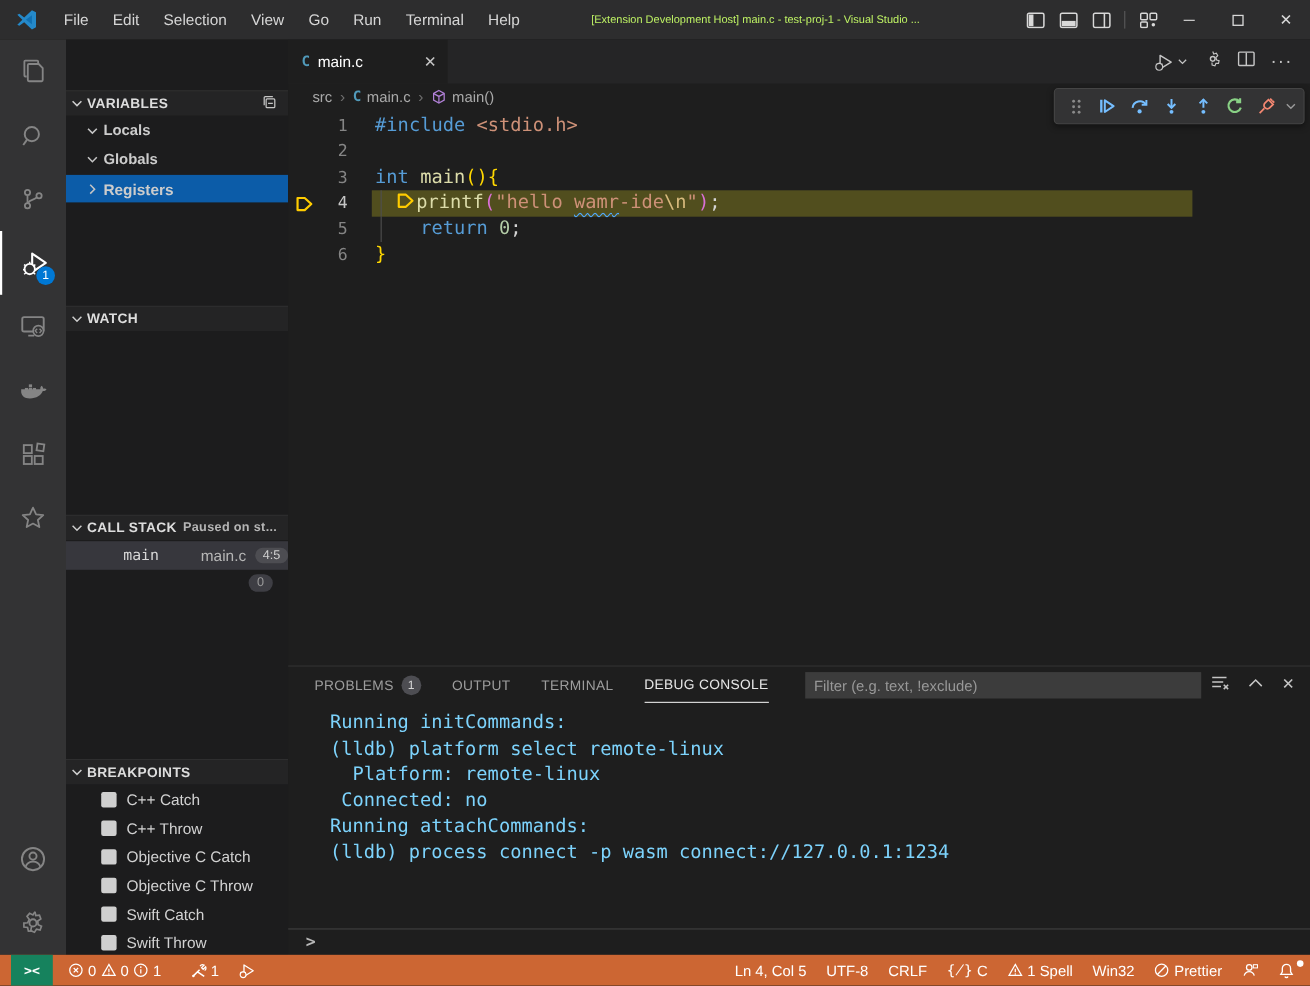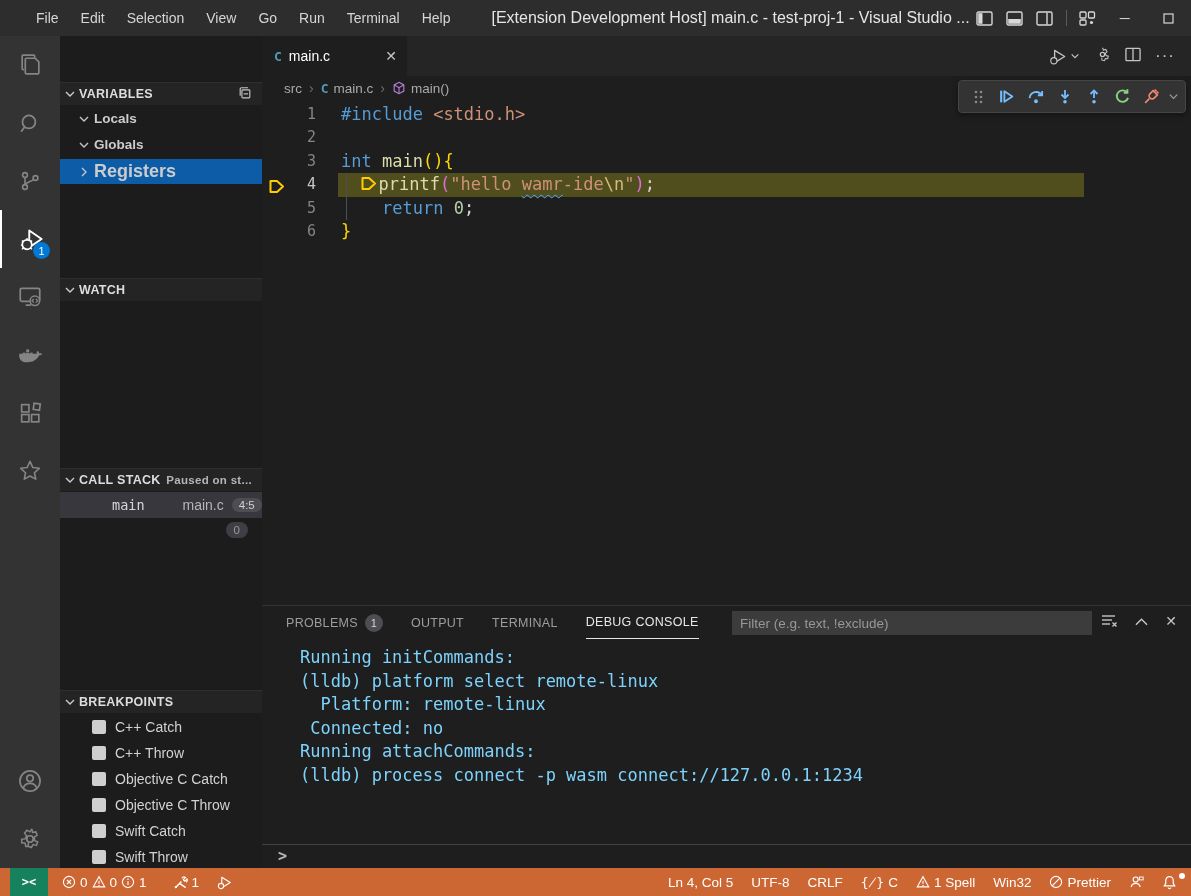--- a/index.html
+++ b/index.html
@@ -4,21 +4,21 @@
 <style>
   * { margin:0; padding:0; box-sizing:border-box; }
   html,body { width:1191px; height:896px; overflow:hidden; background:#1e1e1e;
     font-family:"Liberation Sans", sans-serif; color:#cccccc; }
 
   
   #titlebar { position:absolute; left:0; top:0; width:1191px; height:36px;
     background:#2d2d2e; display:flex; align-items:center; }
   #vscode-logo { width:22px; height:22px; margin:0 12px 0 13px; }
   .menu-item { padding:4px 11px; font-size:14px; color:#d6d6d6; line-height:36px; cursor:default; }
-  #win-title { font-size:16px; color:#e5e5e5; margin-left:30px; white-space:nowrap; }
+  #win-title { font-size:10px; color:#bef264; margin-left:54px; white-space:nowrap; }
   #titlebar-right { margin-left:auto; display:flex; align-items:center; height:100%; }
   .layout-ico { width:30px; height:100%; display:flex; align-items:center; justify-content:center; }
   .tb-divider { width:1px; height:16px; background:#5a5a5a; margin:0 6px; }
   .win-btn { width:44px; height:100%; display:flex; align-items:center; justify-content:center;
     color:#d8d8d8; font-size:14px; }
 
   
   #activitybar { position:absolute; left:0; top:36px; width:60px; height:832px;
     background:#333334; display:flex; flex-direction:column; align-items:center; }
   .act-item { width:60px; height:58px; display:flex; align-items:center; justify-content:center;
@@ -294,21 +294,21 @@
           </svg>
         </span>
         <span style="font-weight: bold; font-size: 13.5px;">Globals</span>
       </div>
       <div class="side-row selected" style="top: 123px;">
         <span class="chev">
           <svg width="12" height="12" viewBox="0 0 12 12">
             <path d="M4 2l4 4-4 4" fill="none" stroke="#c5c5c5" stroke-width="1.4"></path>
           </svg>
         </span>
-        <span style="font-weight: bold; font-size: 18px;">Registers</span>
+        <span style="font-weight: bold; font-size: 14px;">Registers</span>
       </div>
     </div>
 
   <div class="sect-header" style="top:242px">
     <span class="chev">
         <svg width="12" height="12" viewBox="0 0 12 12">
           <path d="M2 4l4 4 4-4" fill="none" stroke="#cccccc" stroke-width="1.4"></path>
         </svg>
       </span>
     <span>WATCH</span>

